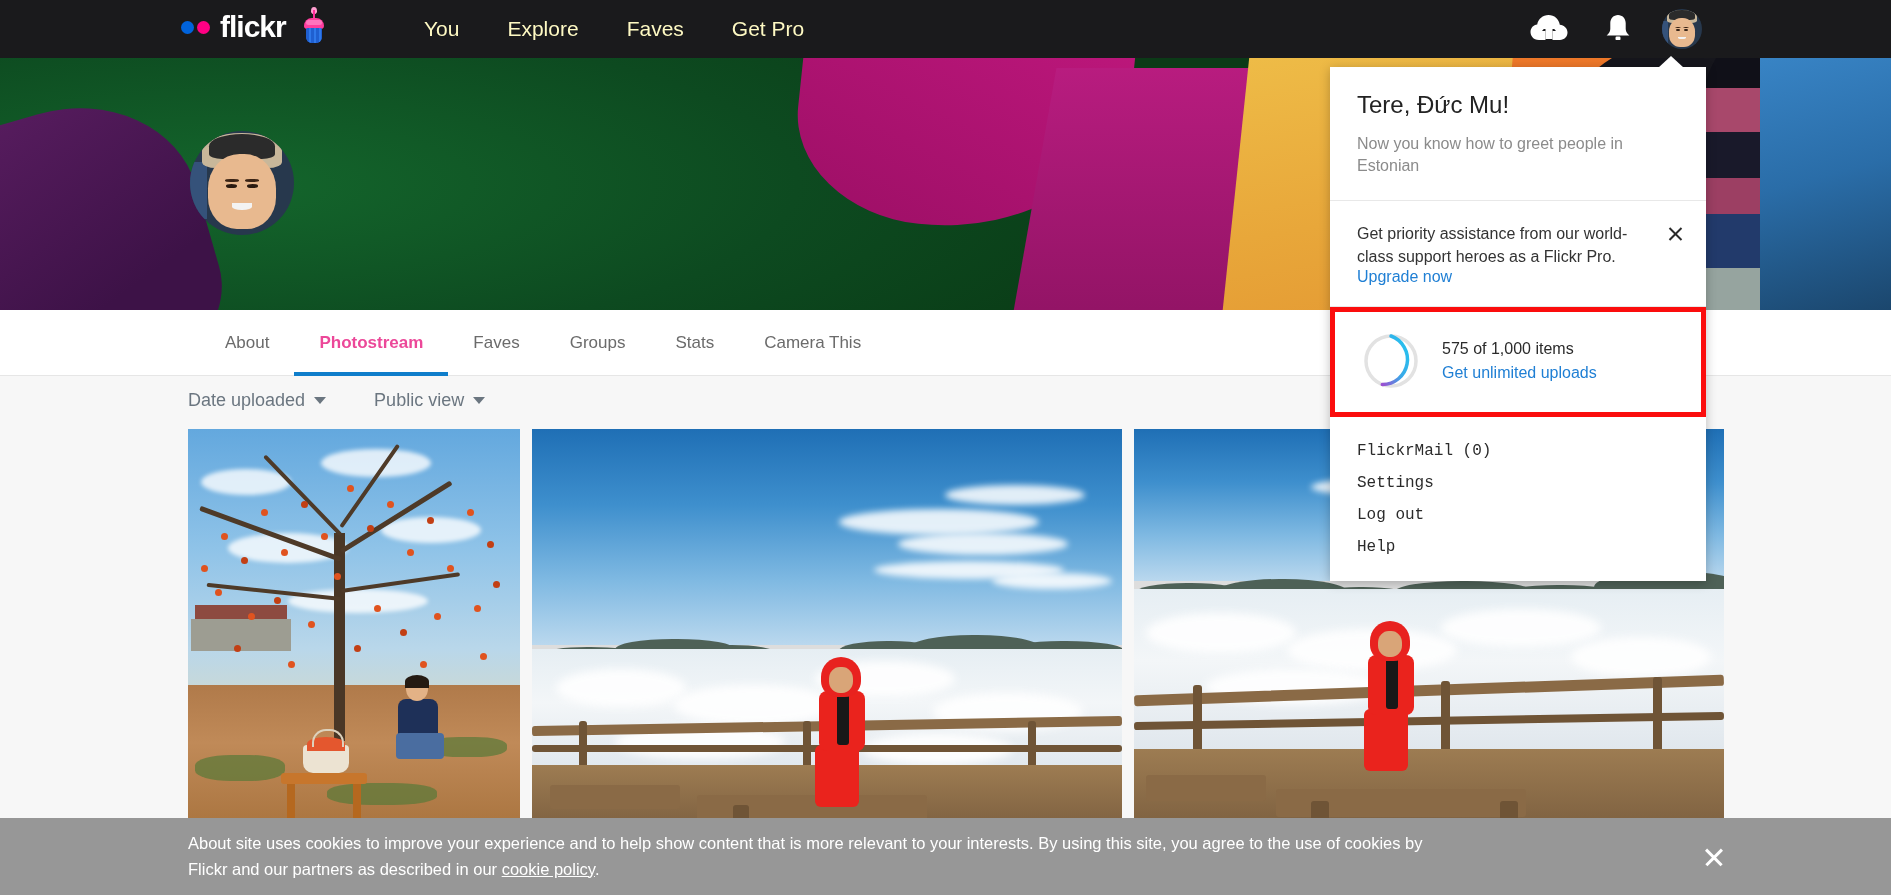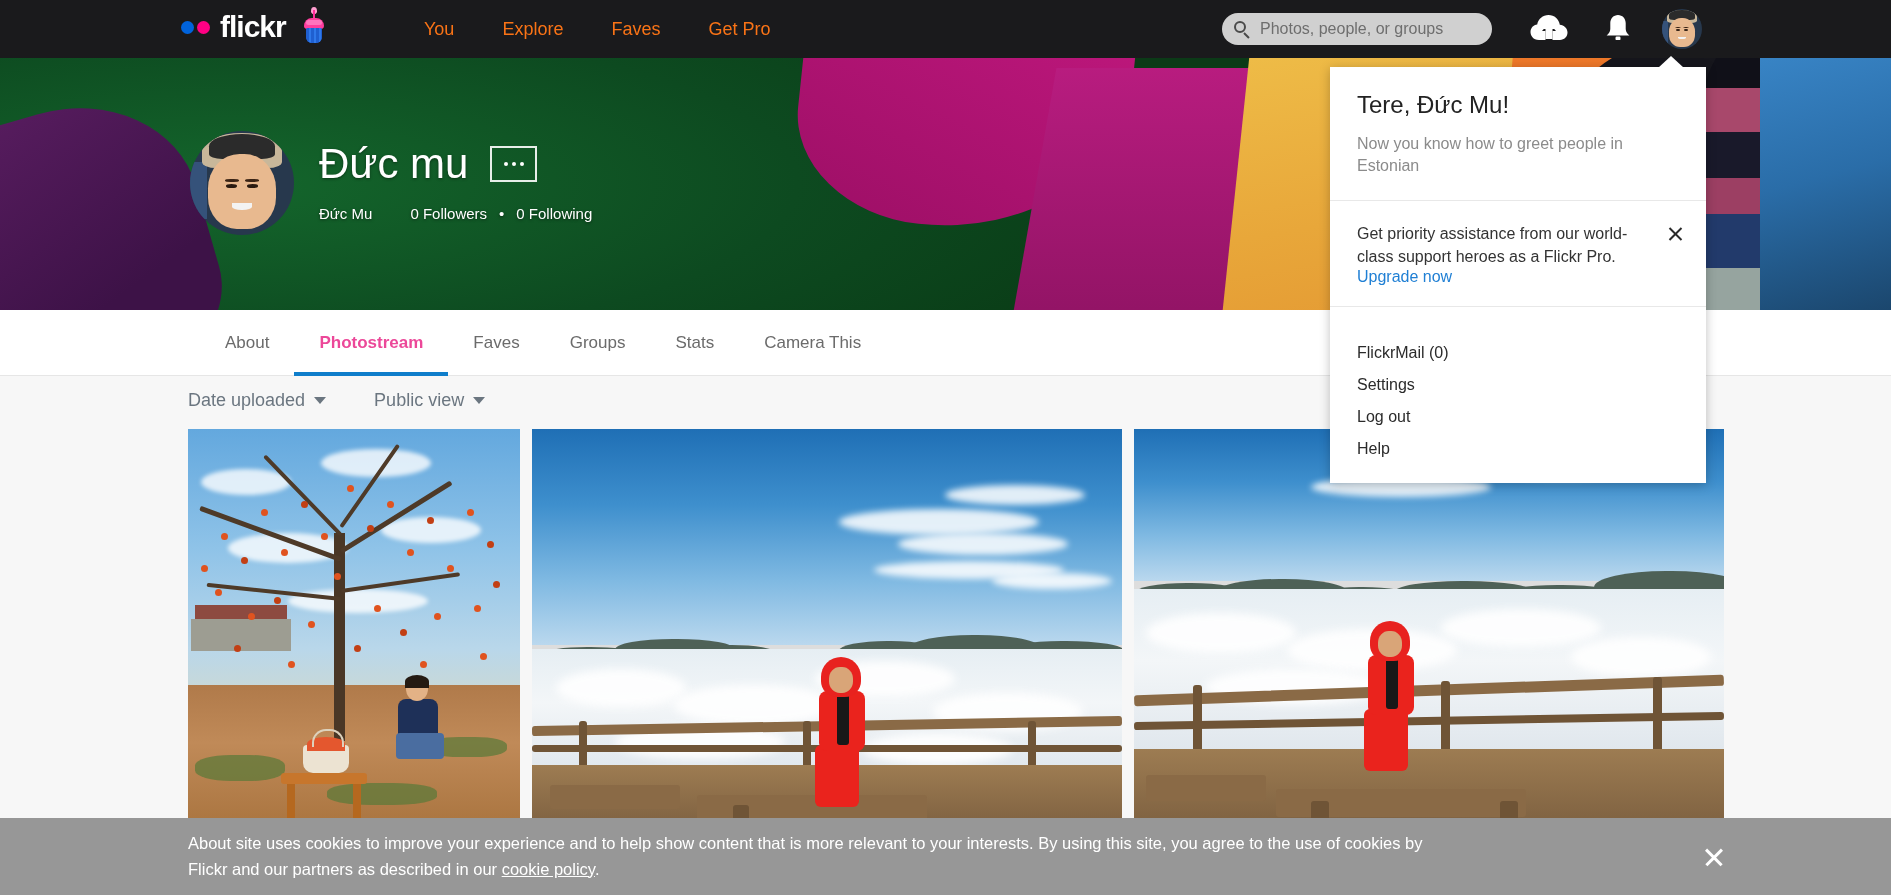--- a/index.html
+++ b/index.html
@@ -31,21 +31,21 @@
   .cupcake { width: 22px; height: 34px; position: relative; margin-left: 7px; }
   .cc-candle { position:absolute; left:10px; top:0; width:2px; height:9px; background:#ff2d9b; }
   .cc-flame { position:absolute; left:8px; top:-3px; width:6px; height:7px; background:#ff9ed0; border-radius:50% 50% 50% 50%/60% 60% 40% 40%; }
   .cc-top { position:absolute; left:1px; top:8px; width:20px; height:11px; background:#ff3d9e; border-radius:10px 10px 4px 4px; }
   .cc-top:after{content:"";position:absolute;left:2px;top:2px;width:16px;height:5px;background:#ff74bd;border-radius:8px;}
   .cc-base { position:absolute; left:3px; top:18px; width:16px; height:15px; background:#1f5fd0; border-radius: 2px 2px 6px 6px; }
   .cc-base:after{content:"";position:absolute;left:0;top:0;width:100%;height:100%;background:repeating-linear-gradient(90deg,#1f5fd0 0 3px,#2e78ea 3px 5px);border-radius:2px 2px 6px 6px;}
 
   .nav-links { position: absolute; left: 400px; top: 0; height: 58px; display: flex; align-items: center; gap: 0; }
   .nav-link {
-    color: #f97316; font-size: 18px; text-decoration: none;
+    color: #fef9c3; font-size: 21px; text-decoration: none;
     padding: 0 24px; line-height: 58px; cursor: pointer; white-space: nowrap;
   }
 
   .search-box {
     position: absolute; left: 1222px; top: 13px;
     width: 270px; height: 32px; background: #d0d0d0;
     border-radius: 16px; display: flex; align-items: center;
     padding: 0 12px; cursor: text;
   }
   .search-icon { width: 17px; height: 17px; position: relative; flex: 0 0 auto; margin-right: 9px; }
@@ -272,21 +272,21 @@
     margin: 0; padding: 20px 27px 22px 27px;
     display: flex; align-items: center; gap: 22px;
     border: 5px solid #fb0d0d; border-left: 5px solid #fb0d0d;
     position: relative; background: #fff;
   }
   .ring { width: 58px; height: 58px; flex: 0 0 auto; }
   .storage-text { display: flex; flex-direction: column; gap: 6px; }
   .storage-count { font-size: 16px; color: #2b2b2b; }
   .storage-link { font-size: 16px; color: #1f7fd4; cursor: pointer; }
 
-  .dd-menu { padding: 30px 0 18px 0; }
+  .dd-menu { padding: 18px 0 18px 0; font-family: Liberation Mono, monospace; }
   .dd-item {
     font-size: 16px; color: #2b2b2b; padding: 7px 27px; cursor: pointer;
   }
 
   
   .cookie {
     position: absolute; left: 0; bottom: 0; width: 1891px; height: 77px;
     background: #979797; z-index: 70; display: flex; align-items: center;
   }
   .cookie-text {
@@ -325,27 +325,20 @@
         </span>
       </div>
 
       <div class="nav-links">
         <a class="nav-link">You</a>
         <a class="nav-link">Explore</a>
         <a class="nav-link">Faves</a>
         <a class="nav-link">Get Pro</a>
       </div>
 
-      <div class="search-box">
-        <span class="search-icon">
-            <i></i>
-            <b></b>
-          </span>
-        <input class="search-input" type="text" placeholder="Photos, people, or groups" style="">
-      </div>
 
       <div class="nav-icon-btn upload-btn">
         <svg width="38" height="30" viewBox="0 0 38 30">
           <path d="M9 26 C3 26 0.5 21.5 0.5 18 C0.5 14 3.5 10.8 7.2 10.5 C8.2 5 12.8 1 18.5 1 C24.3 1 29 5.2 29.8 10.8 C34 11.2 37.5 14.4 37.5 18.6 C37.5 22.8 34.2 26 30 26 Z" fill="#ffffff"></path>
           <rect x="15.5" y="14" width="7" height="14" fill="#1a1a1c"></rect>
           <path d="M19 9 L26 17 L12 17 Z" fill="#1a1a1c"></path>
           <rect x="15.5" y="11" width="7" height="14" fill="#ffffff"></rect>
           <path d="M19 7 L25.5 15 L12.5 15 Z" fill="#ffffff"></path>
         </svg>
       </div>
@@ -390,36 +383,20 @@
         <div class="av-img">
           <span class="av-side"></span>
           <span class="av-hair"></span>
           <span class="av-face">
             <span class="av-brow l"></span>
               <span class="av-brow r"></span>
             <span class="av-eye l"></span>
               <span class="av-eye r"></span>
             <span class="av-mouth"></span>
           </span>
-        </div>
-      </div>
-      <div class="profile-info">
-        <div class="profile-name-row">
-          <div class="profile-name">Đức mu</div>
-          <div class="more-btn">
-            <span></span>
-            <span></span>
-            <span></span>
-          </div>
-        </div>
-        <div class="profile-meta">
-          <span class="uname">Đức Mu</span>
-          <span class="stat">0 Followers</span>
-          <span class="sep">•</span>
-          <span class="stat">0 Following</span>
         </div>
       </div>
     </div>
   </div>
 
   <div class="tabbar">
     <div class="tabs">
       <div class="tab">About</div>
       <div class="tab active">Photostream</div>
       <div class="tab">Faves</div>
@@ -594,20 +571,39 @@
       <div class="dd-greet">Tere, Đức Mu!</div>
       <div class="dd-sub">Now you know how to greet people in Estonian</div>
     </div>
 
     <div class="dd-promo">
       <div class="dd-promo-text">Get priority assistance from our world-class support heroes as a Flickr Pro.</div>
       <a class="dd-link">Upgrade now</a>
       <span class="dd-close"></span>
     </div>
 
+    <div class="dd-storage">
+      <span class="ring">
+        <svg width="58" height="58" viewBox="0 0 58 58">
+          <defs>
+            <linearGradient id="ringGrad" x1="1" y1="0" x2="0" y2="1">
+              <stop offset="0%" stop-color="#21c7f0"></stop>
+              <stop offset="55%" stop-color="#3aa8e8"></stop>
+              <stop offset="100%" stop-color="#9b4fd1"></stop>
+            </linearGradient>
+          </defs>
+          <circle cx="29" cy="29" r="25" fill="none" stroke="#e2e2e2" stroke-width="3.5"></circle>
+          <path d="M 29 4 A 25 25 0 0 1 20.3 52.5" fill="none" stroke="url(#ringGrad)" stroke-width="3.5" stroke-linecap="round"></path>
+        </svg>
+      </span>
+      <span class="storage-text">
+        <span class="storage-count">575 of 1,000 items</span>
+        <a class="storage-link">Get unlimited uploads</a>
+      </span>
+    </div>
 
     <div class="dd-menu">
       <div class="dd-item">FlickrMail (0)</div>
       <div class="dd-item">Settings</div>
       <div class="dd-item">Log out</div>
       <div class="dd-item">Help</div>
     </div>
   </div>
 
   <div class="cookie">

